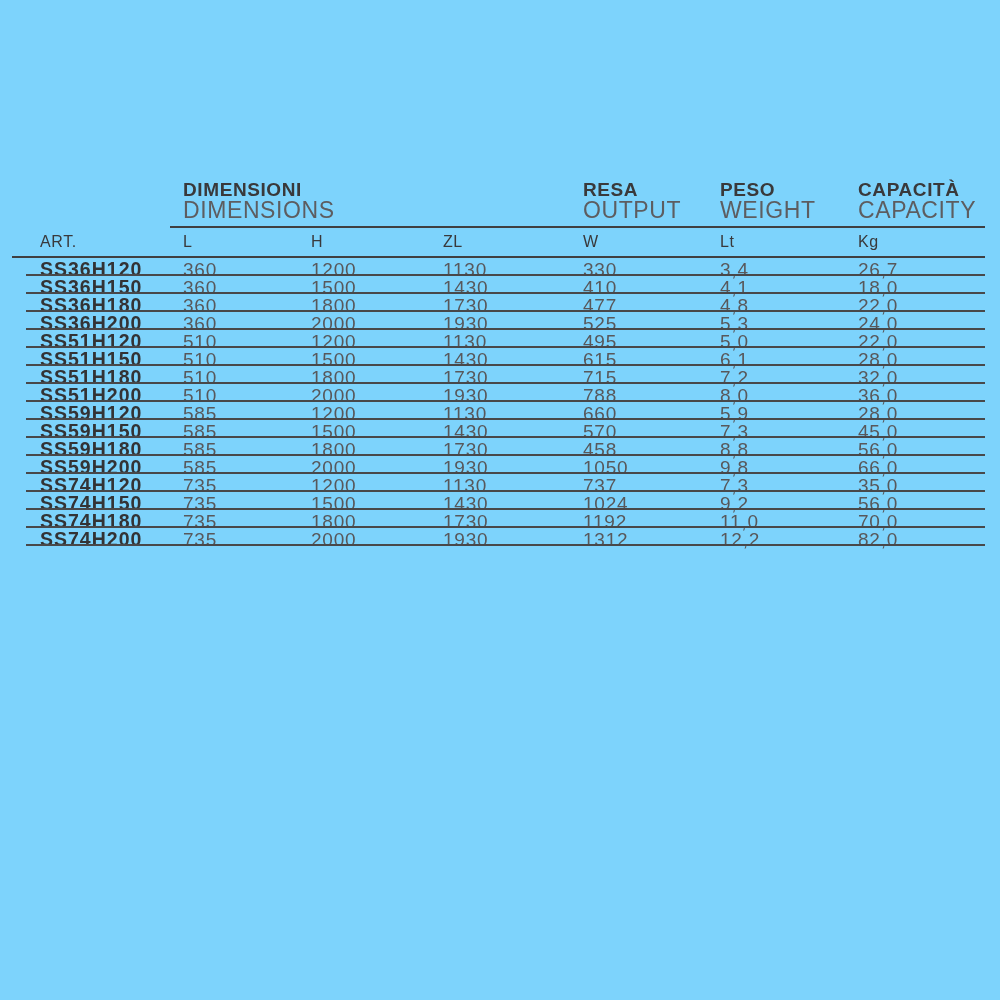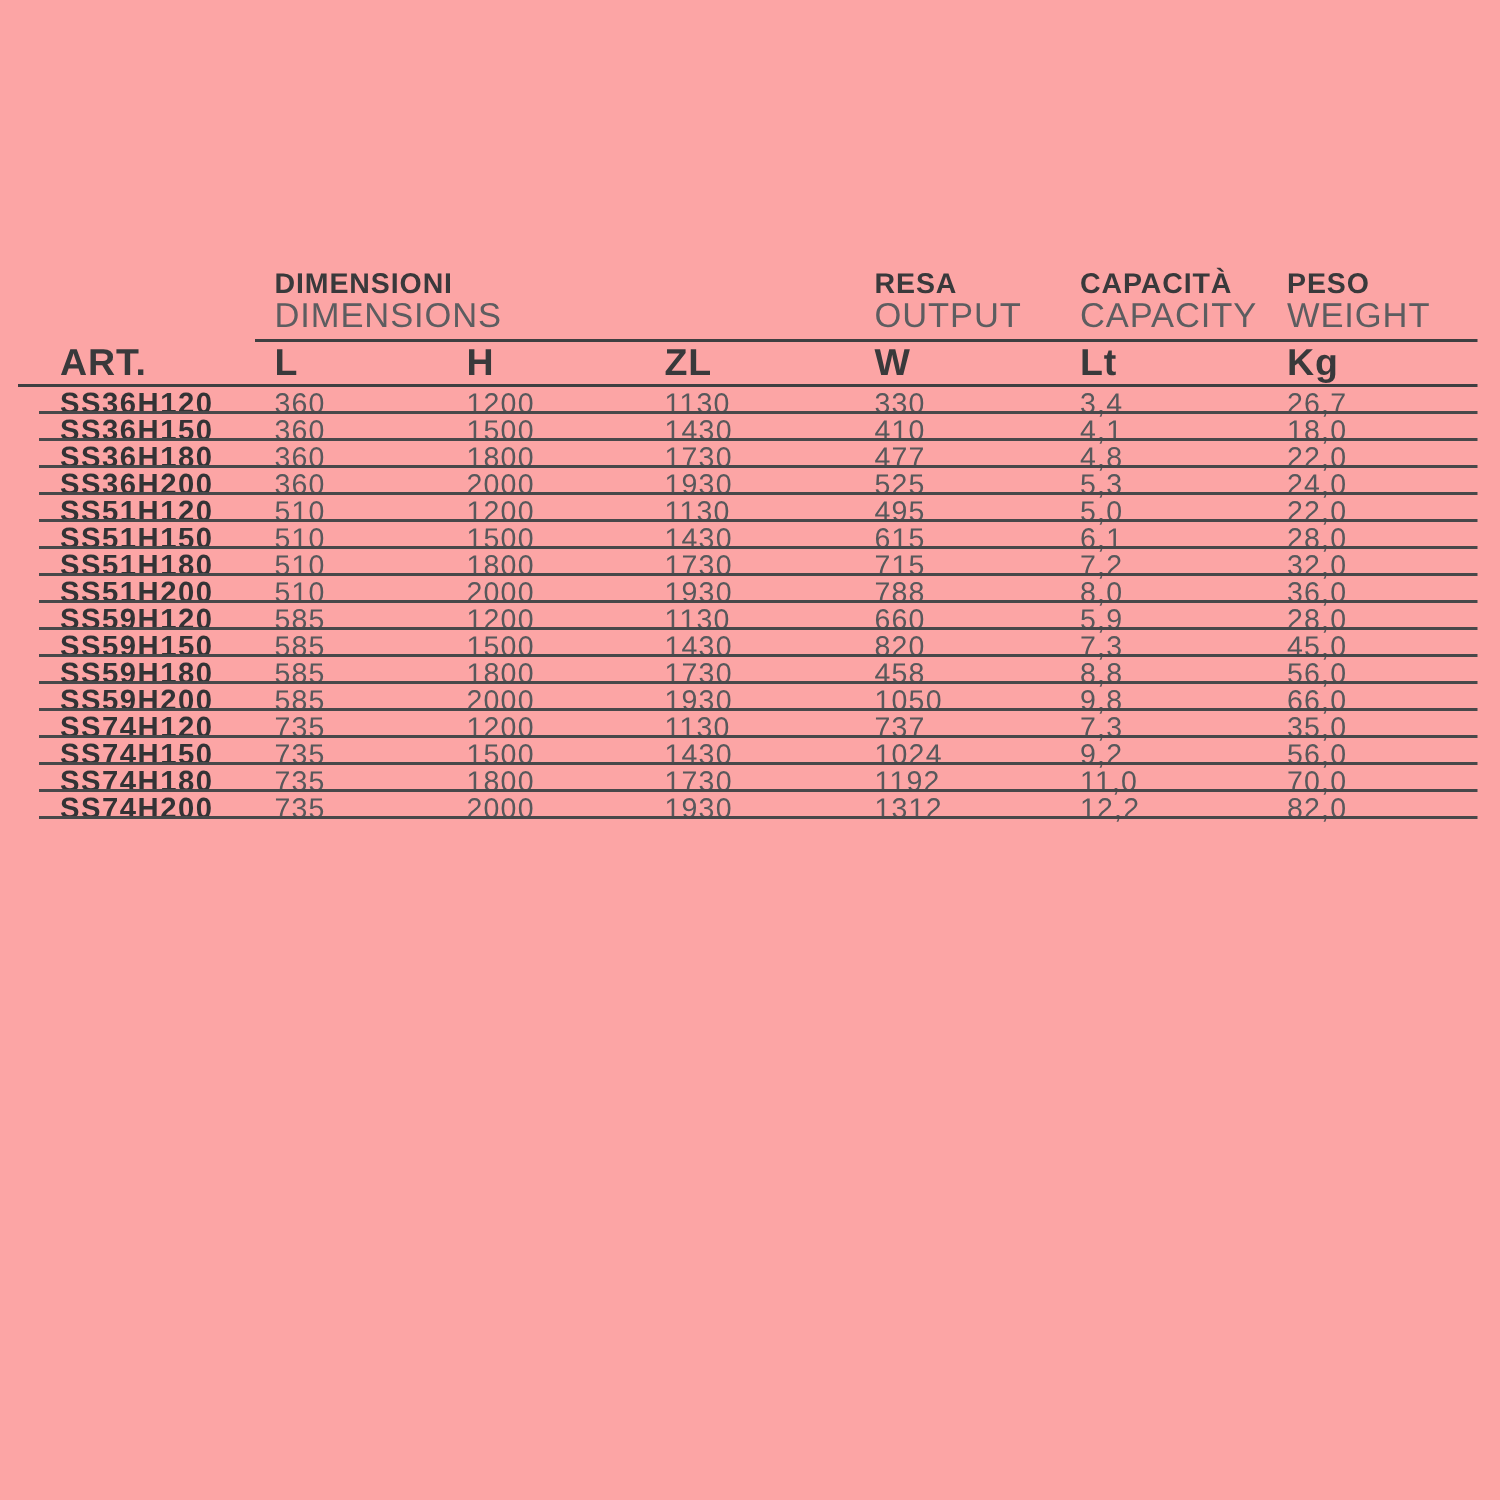--- a/index.html
+++ b/index.html
@@ -4,21 +4,21 @@
 <style>
   html, body {
     margin: 0;
     padding: 0;
     background: #ffffff;
   }
   .page {
     position: relative;
     width: 1000px;
     height: 1000px;
-    background: #fca5a5;
+    background: #7dd3fc;
     font-family: "Liberation Sans", sans-serif;
     overflow: hidden;
   }
   .spec-table {
     position: absolute;
     left: 12px;
     top: 179px;
     width: 973px;
   }
   
@@ -59,22 +59,22 @@
   .col-grid {
     display: grid;
     grid-template-columns: 158px 128px 132px 140px 137px 138px 1fr;
   }
   .col-header-row {
     height: 28px;
     align-items: center;
     border-bottom: 2px solid #3f3f41;
   }
   .col-header-row .cell {
-    font-size: 25px;
-    font-weight: bold;
+    font-size: 16px;
+    font-weight: normal;
     color: #39393b;
     letter-spacing: 0.6px;
   }
   
   .data-row {
     height: 18px;
     align-items: center;
     position: relative;
   }
   .data-row::after {
@@ -116,26 +116,26 @@
       <div class="group-cells">
         <div class="group">
           <div class="g-primary">DIMENSIONI</div>
           <div class="g-secondary">DIMENSIONS</div>
         </div>
         <div class="group">
           <div class="g-primary">RESA</div>
           <div class="g-secondary">OUTPUT</div>
         </div>
         <div class="group">
+          <div class="g-primary">PESO</div>
+          <div class="g-secondary">WEIGHT</div>
+        </div>
+        <div class="group">
           <div class="g-primary">CAPACITÀ</div>
           <div class="g-secondary">CAPACITY</div>
-        </div>
-        <div class="group">
-          <div class="g-primary">PESO</div>
-          <div class="g-secondary">WEIGHT</div>
         </div>
       </div>
     </div>
 
     <div class="col-grid col-header-row">
       <div class="cell first">ART.</div>
       <div class="cell">L</div>
       <div class="cell">H</div>
       <div class="cell">ZL</div>
       <div class="cell">W</div>
@@ -223,21 +223,21 @@
           <div class="cell">1130</div>
           <div class="cell">660</div>
           <div class="cell">5,9</div>
           <div class="cell">28,0</div>
         </div>
         <div class="col-grid data-row">
           <div class="cell first">SS59H150</div>
           <div class="cell">585</div>
           <div class="cell">1500</div>
           <div class="cell">1430</div>
-          <div class="cell">820</div>
+          <div class="cell">570</div>
           <div class="cell">7,3</div>
           <div class="cell">45,0</div>
         </div>
         <div class="col-grid data-row">
           <div class="cell first">SS59H180</div>
           <div class="cell">585</div>
           <div class="cell">1800</div>
           <div class="cell">1730</div>
           <div class="cell">458</div>
           <div class="cell">8,8</div>

